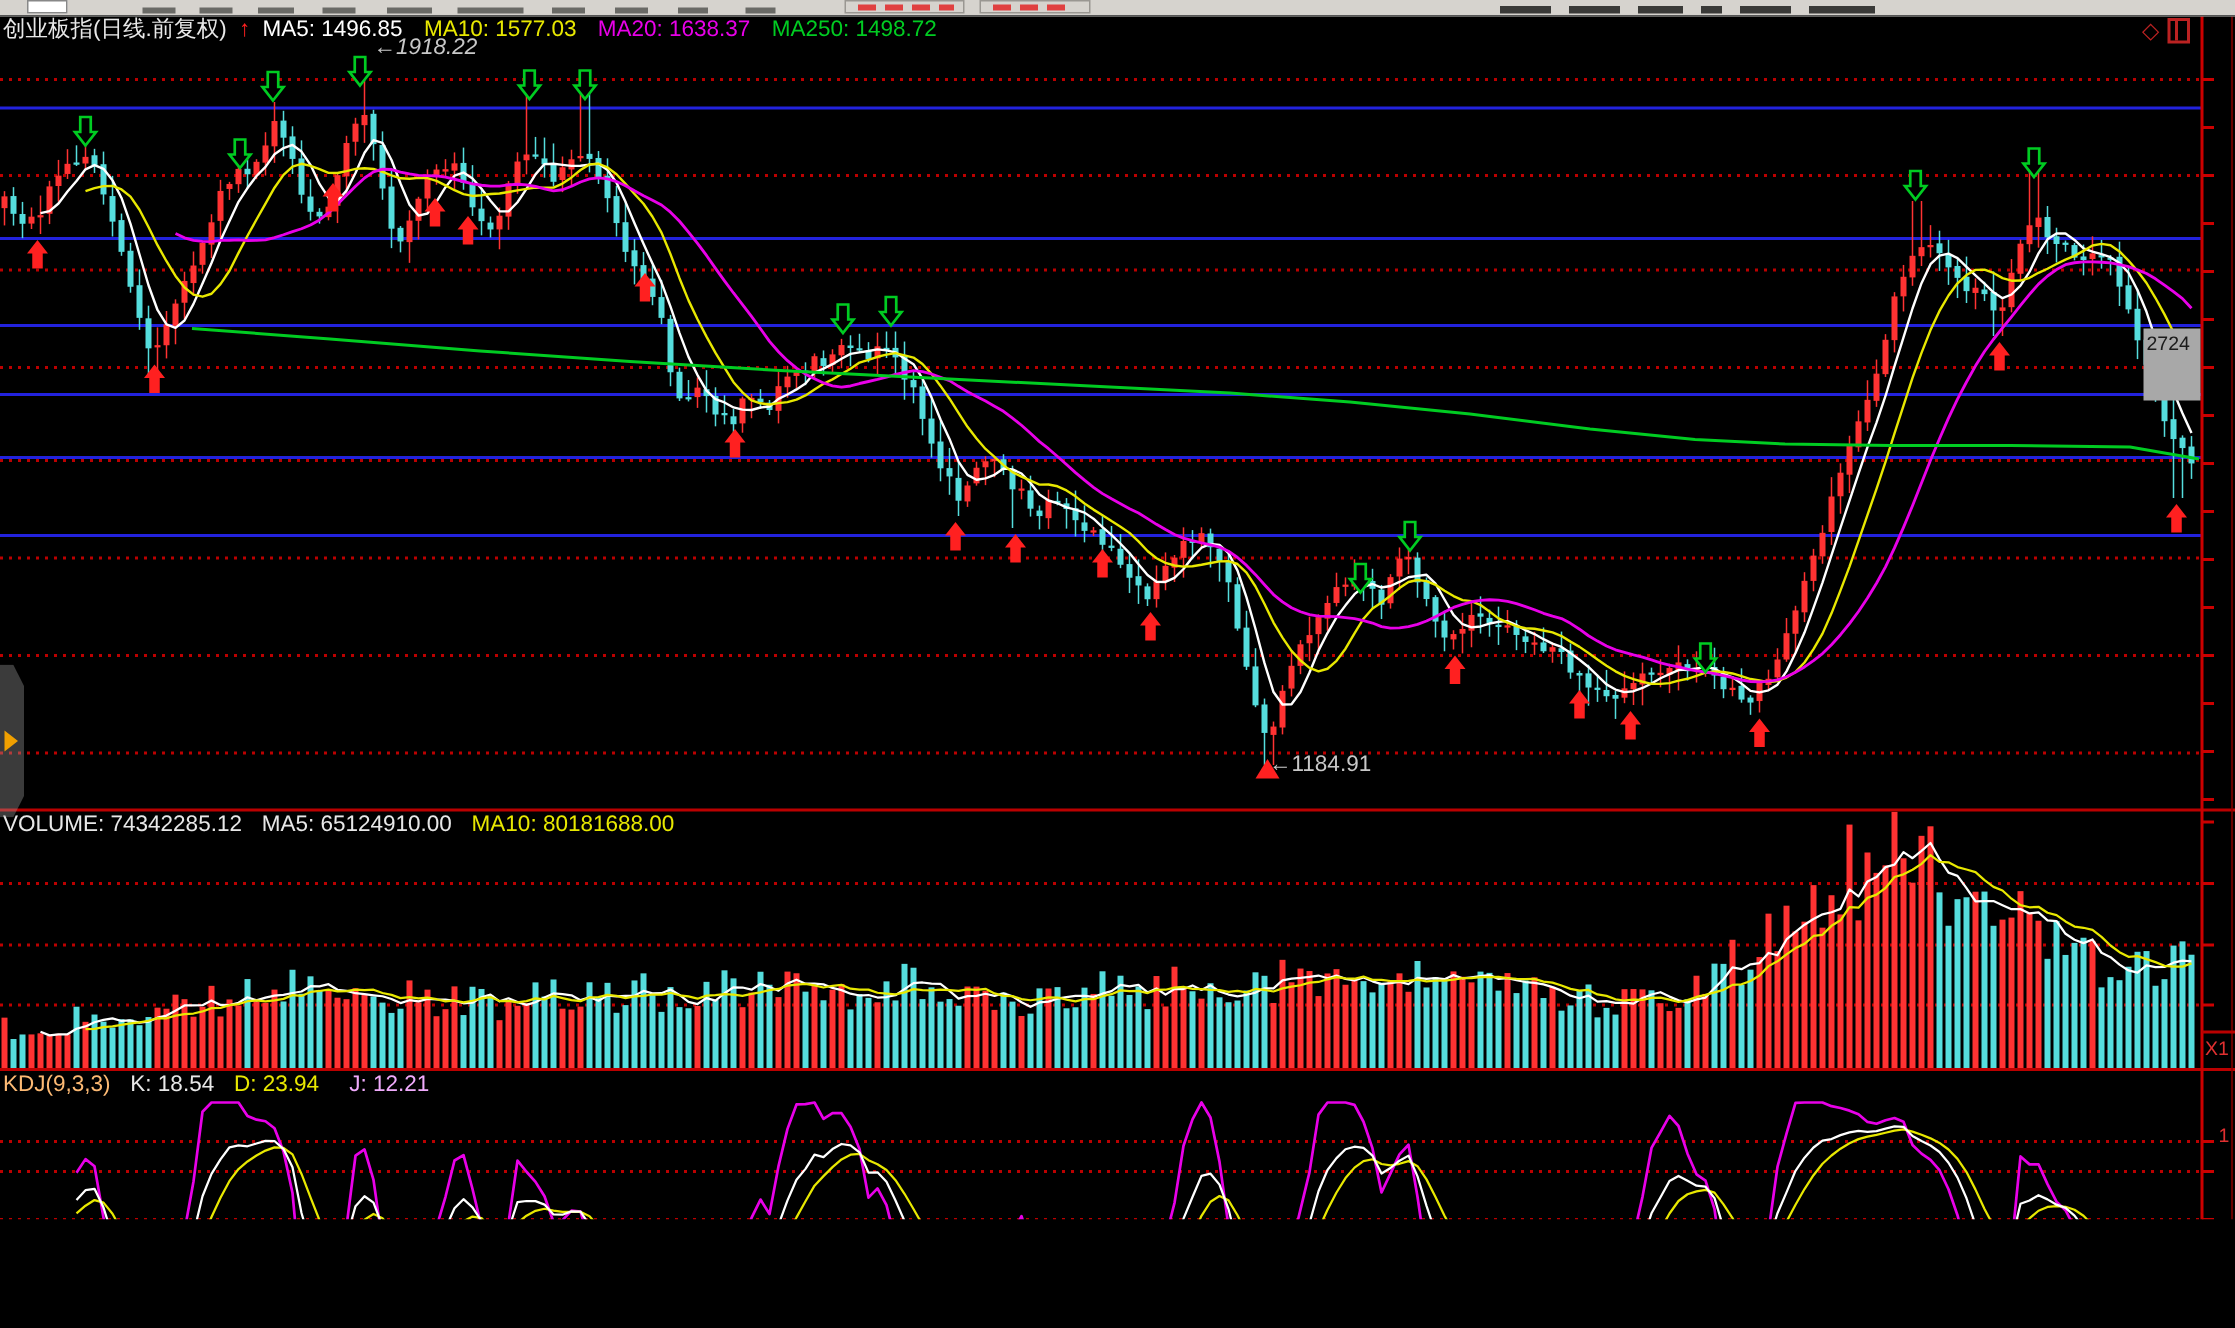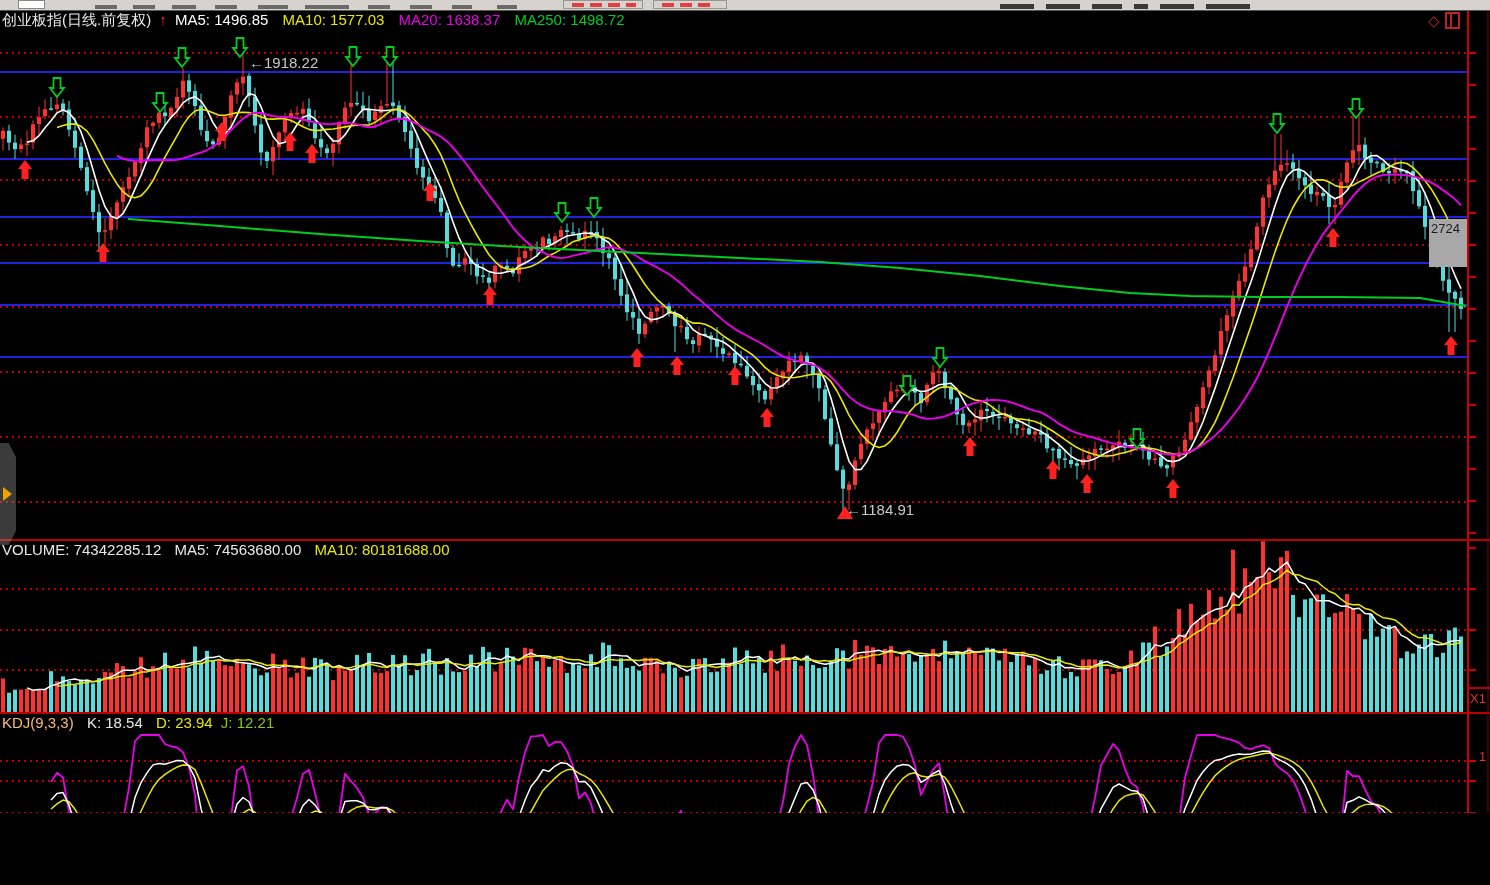--- a/index.html
+++ b/index.html
@@ -22,25 +22,25 @@
   .title-row{left:2px;top:11px;color:#fff;}
   .title-row .t{color:#e8e8e8;}
   .title-row .up-arrow{color:#ff2020;font-weight:bold;margin:0 4px;}
   .ma5c{color:#ffffff;margin-right:10px;}
   .ma10c{color:#e8e800;margin-right:10px;}
   .ma20c{color:#e800e8;margin-right:10px;}
   .ma250c{color:#00cc22;}
   .vol-row{left:2px;top:541px;}
   .kdj-row{left:2px;top:714px;}
   .hdr-w{color:#e8e8e8;margin-right:9px;}
-  .hdr-y{color:#e8e800;margin-right:4px;}
-  .hdr-m{color:#84cc16;}
+  .hdr-y{color:#e8e800;margin-right:16px;}
+  .hdr-m{color:#f0abfc;}
   .hdr-g{color:#fdba74;margin-right:9px;}
   .ann{color:#c8c8c8;font-size:15px;}
-  .ann-high{left:249px;top:54px;}
+  .ann-high{left:249px;top:23px;font-style:italic;}
   .ann-low{left:846px;top:501px;}
   .price-tag{left:1429px;top:219px;width:38px;height:48px;background:#a8a8a8;color:#1c1c1c;
              font-size:13px;padding:1px 0 0 2px;box-sizing:border-box;overflow:hidden;z-index:5;}
   .x1-label{left:1470px;top:690px;color:#e03030;font-size:13px;}
   .kdj-axis-num{left:1479px;top:748px;color:#e03030;font-size:13px;}
   .corner-icons{left:1428px;top:12px;color:#bb2222;font-size:15px;display:flex;align-items:center;gap:5px;}
   .split-icon{display:inline-block;width:11px;height:13px;border:2px solid #bb2222;position:relative;}
   .split-icon b{position:absolute;left:3px;top:0;width:2px;height:13px;background:#bb2222;}
   
   .side-tab{position:absolute;left:0;top:443px;width:16px;height:102px;z-index:12;
@@ -929,21 +929,21 @@
       </span>
   </div>
 
   <div class="ov ann ann-high">←1918.22</div>
   <div class="ov ann ann-low">←1184.91</div>
 
   <div class="ov price-tag">2724</div>
 
   <div class="ov vol-row">
     <span class="hdr-w"><span>VOLUME:</span> <span>74342285.12</span></span>
-    <span class="hdr-w"><span>MA5:</span> <span>74563680.00</span></span>
+    <span class="hdr-w"><span>MA5:</span> <span>65124910.00</span></span>
     <span class="hdr-y"><span>MA10:</span> <span>80181688.00</span></span>
   </div>
 
   <div class="ov kdj-row">
     <span class="hdr-g">KDJ(9,3,3)</span>
     <span class="hdr-w"><span>K:</span> <span>18.54</span></span>
     <span class="hdr-y"><span>D:</span> <span>23.94</span></span>
     <span class="hdr-m"><span>J:</span> <span>12.21</span></span>
   </div>
 

